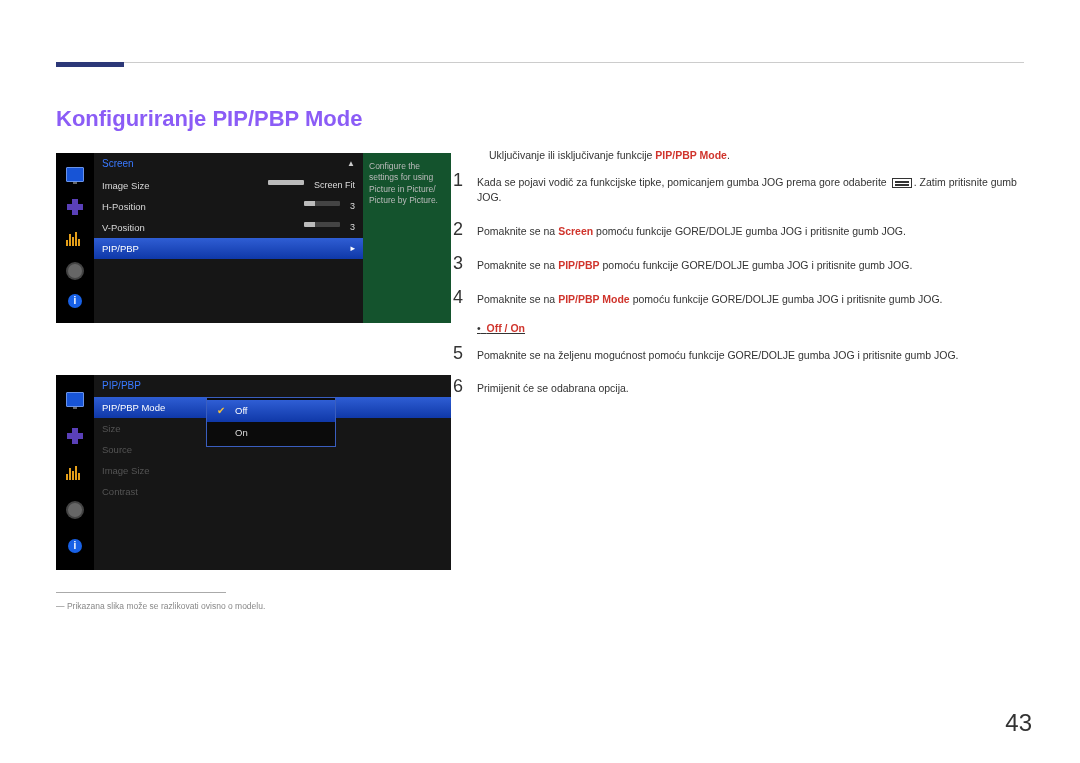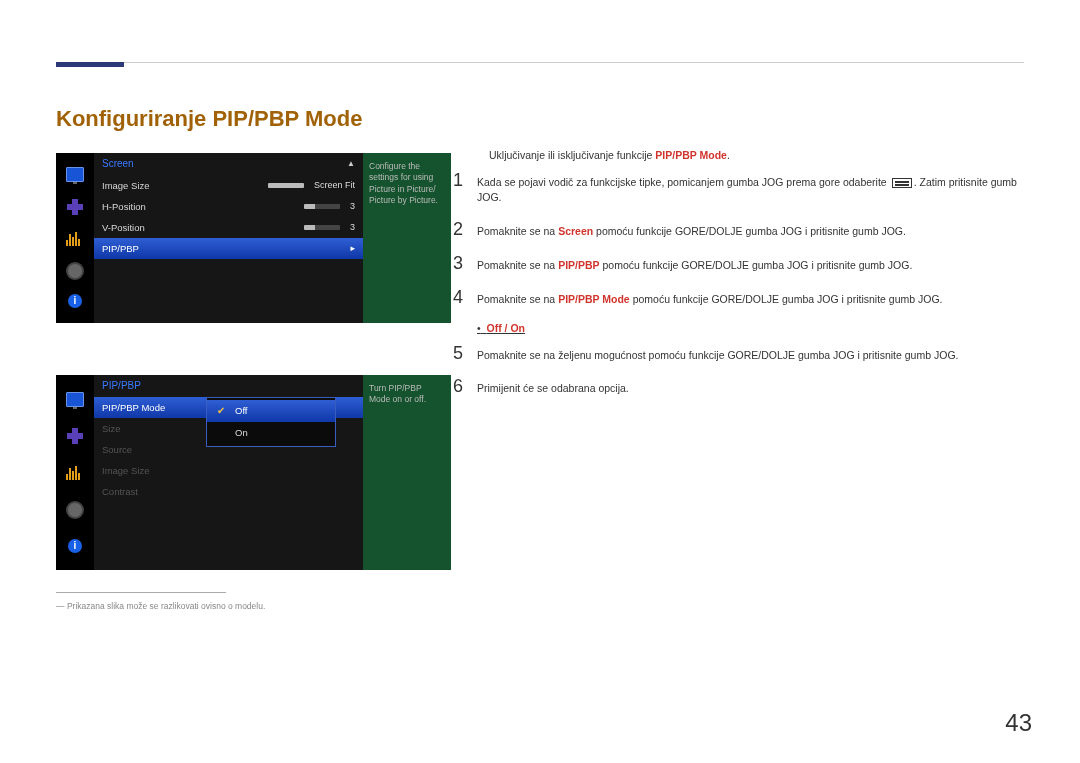--- a/index.html
+++ b/index.html
@@ -30,21 +30,21 @@
     left: 56px;
     top: 62px;
     width: 68px;
     height: 5px;
     background: #2c3878;
   }
   .title {
     margin-top: 44px;
     font-size: 22px;
     font-weight: 600;
-    color: #a16207;
+    color: #8b5cf6;
   }
   .content-row {
     display: flex;
     margin-top: 8px;
   }
   .left-col {
     width: 395px;
     flex-shrink: 0;
   }
   .right-col {
@@ -156,21 +156,21 @@
     justify-content: space-between;
     color: #d8d8d8;
     gap: 24px;
   }
   .osd-row.sel {
     background: linear-gradient(#2f5ed4, #0f38a8);
     color: #fff;
   }
   .osd-row.sel .arr { color:#fff; font-size:9px; }
   .osd-row .lbl { }
-  .osd-row .val { color:#ddd; font-size:9px; display:flex; align-items:center; gap:6px; }
+  .osd-row .val { color:#ddd; font-size:9px; display:flex; gap:6px; }
   .chip { width:36px; height:5px; background:#444; display:inline-block; margin-right:4px; border-radius:1px; }
   .chip.f0 { background: linear-gradient(to right, #bbb 100%, #444 0); }
   .chip.f3 { background: linear-gradient(to right, #bbb 30%, #444 0); }
   .osd-desc {
     width: 88px;
     background: #14532d;
     color: #bbb;
     font-size: 8.5px;
     padding: 8px 6px;
     line-height: 1.35;
@@ -322,21 +322,20 @@
             <div class="popup-item sel">
               <span class="tick">✔</span>
               <span>Off</span>
             </div>
             <div class="popup-item">
               <span class="tick"></span>
               <span>On</span>
             </div>
           </div>
         </div>
-        <div class="osd-desc">Turn PIP/PBP Mode on or off.</div>
       </div>
 
       <div class="footnote-sep"></div>
       <div class="footnote">
         <span>―</span>&nbsp;<span>Prikazana slika može se razlikovati ovisno o modelu.</span>
       </div>
     </div>
 
     <div class="right-col">
       <div class="intro">

